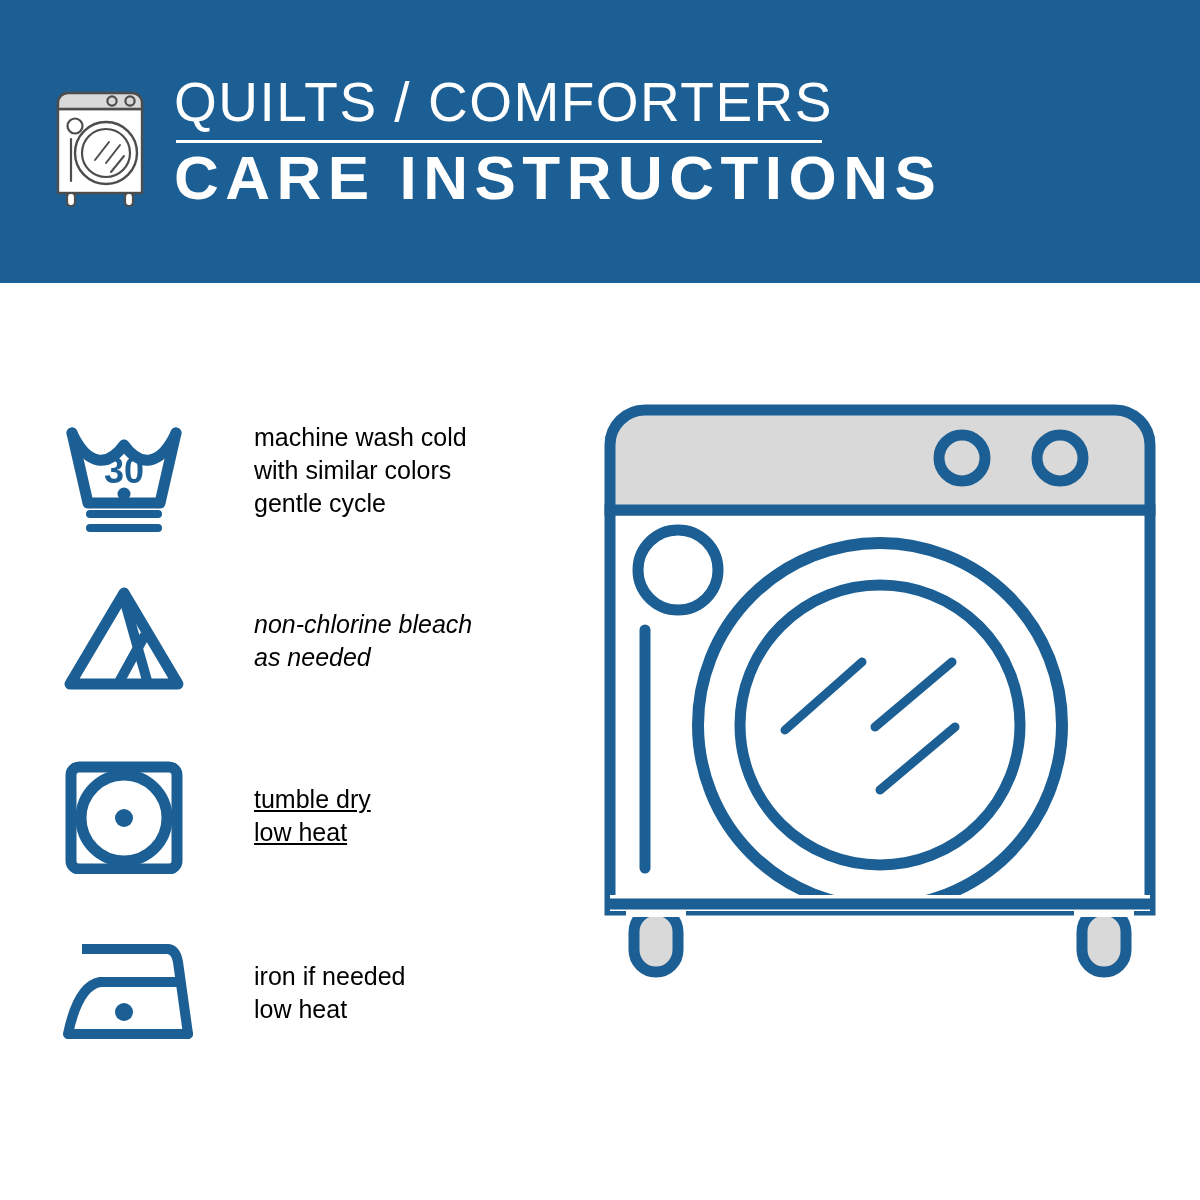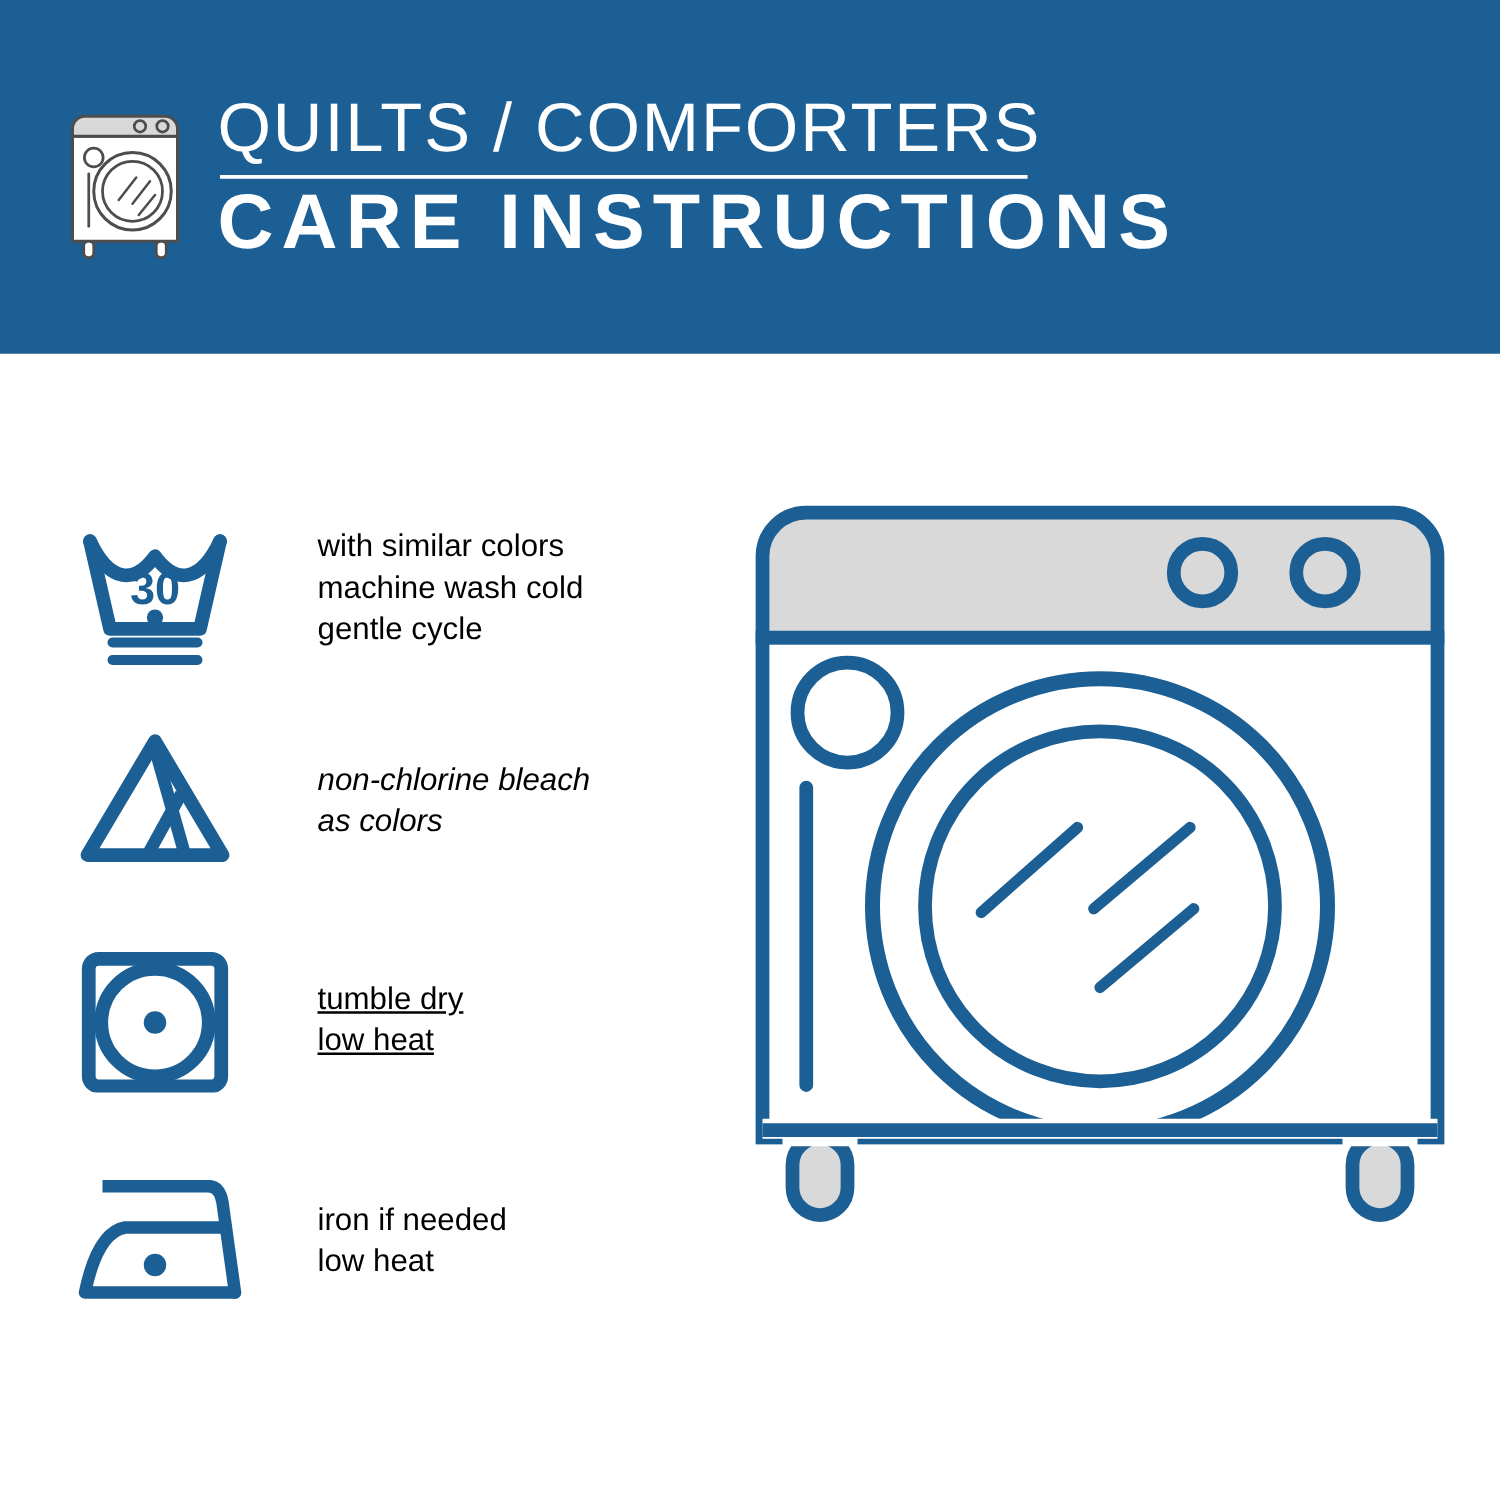--- a/index.html
+++ b/index.html
@@ -176,39 +176,39 @@
 
           <text x="64" y="62" text-anchor="middle" font-family="Liberation Sans, sans-serif" font-size="36" font-weight="700" fill="#1c5f94">30</text>
 
           <circle cx="64" cy="73" r="6.5" fill="#1c5f94"></circle>
 
           <rect x="26" y="89" width="76" height="8" rx="4" fill="#1c5f94"></rect>
           <rect x="26" y="103" width="76" height="8" rx="4" fill="#1c5f94"></rect>
         </svg>
       </div>
       <div class="care-text">
+        <span class="ln">machine wash cold</span>
         <span class="ln">with similar colors</span>
-        <span class="ln">machine wash cold</span>
         <span class="ln">gentle cycle</span>
       </div>
     </div>
 
     <div class="care-row row-bleach">
       <div class="care-symbol">
         <svg width="150" height="115" viewBox="0 0 150 115">
 
           <path d="M64 8 L 118 99 L 10 99 Z" fill="none" stroke="#1c5f94" stroke-width="11" stroke-linejoin="round"></path>
 
           <line x1="64" y1="14" x2="88" y2="99" stroke="#1c5f94" stroke-width="10" stroke-linecap="butt"></line>
           <line x1="85" y1="50" x2="58" y2="99" stroke="#1c5f94" stroke-width="10" stroke-linecap="butt"></line>
         </svg>
       </div>
       <div class="care-text">
         <span class="ln">non-chlorine bleach</span>
-        <span class="ln">as colors</span>
+        <span class="ln">as needed</span>
       </div>
     </div>
 
     <div class="care-row row-dry">
       <div class="care-symbol">
         <svg width="150" height="115" viewBox="0 0 150 115">
           <rect x="11" y="8" width="106" height="102" rx="8" fill="none" stroke="#1c5f94" stroke-width="11"></rect>
           <circle cx="64" cy="59" r="43" fill="none" stroke="#1c5f94" stroke-width="11"></circle>
           <circle cx="64" cy="59" r="9" fill="#1c5f94"></circle>
         </svg>

